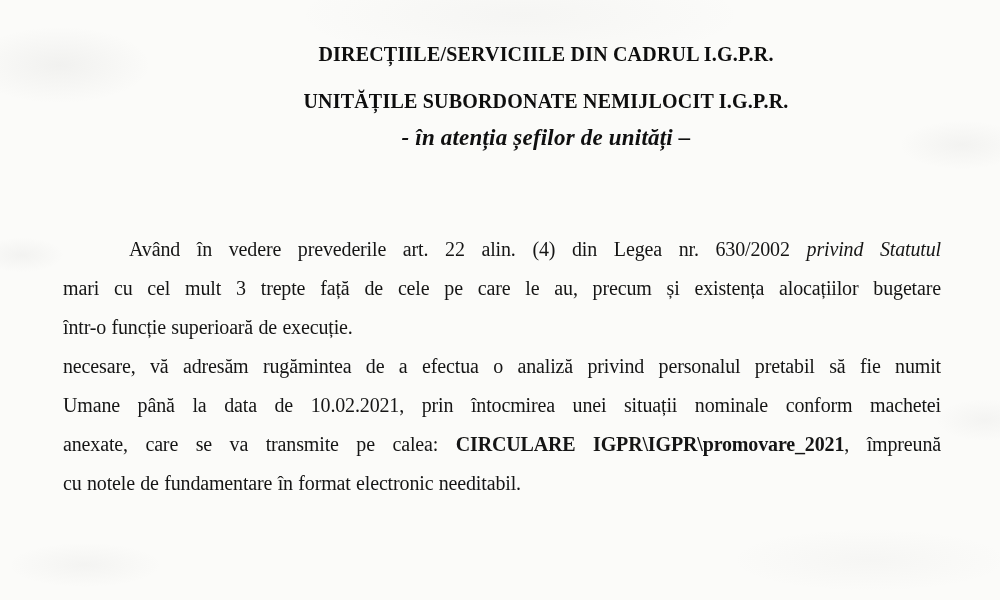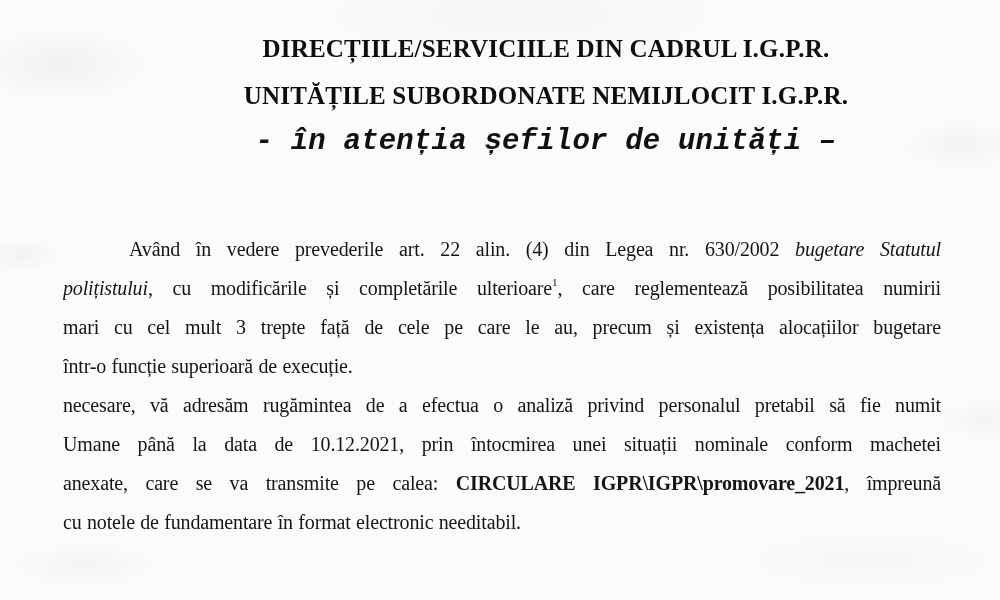--- a/index.html
+++ b/index.html
@@ -34,41 +34,40 @@
     left: 0;
     right: 0;
     top: 0;
     padding-left: 92px; 
     text-align: center;
   }
   .doc-title {
     position: absolute;
     left: 92px;
     right: 0;
-    margin: 0;
-    font-size: 25px;
+    margin: 8px;
+    font-size: 20px;
     font-weight: bold;
     letter-spacing: 0.2px;
     white-space: nowrap;
     color: #141414;
   }
   .doc-title.t1 { top: 35px; }
   .doc-title.t2 { top: 82px; }
   .doc-subtitle {
     position: absolute;
     left: 92px;
     right: 0;
     top: 125px;
-    font-size: 29px;
+    font-size: 23px;
     font-weight: bold;
     font-style: italic;
     letter-spacing: 0.2px;
     white-space: nowrap;
     color: #161616;
-    font-family: Liberation Mono, monospace;
   }
   
   .doc-body {
     position: absolute;
     top: 230px;
     left: 63px;
     width: 878px;
     font-size: 20px;
     letter-spacing: -0.15px;
     word-spacing: 0.5px;
@@ -100,24 +99,23 @@
 <div class="page">
   <div class="scanwrap">
 
     <header class="doc-header">
       <h1 class="doc-title t1">DIRECȚIILE/SERVICIILE DIN CADRUL I.G.P.R.</h1>
       <h1 class="doc-title t2">UNITĂȚILE SUBORDONATE NEMIJLOCIT I.G.P.R.</h1>
       <div class="doc-subtitle">- în atenția șefilor de unități –</div>
     </header>
 
     <main class="doc-body">
-        <div class="line indent justify"><span class="seg-normal">Având în vedere prevederile art. 22 alin. (4) din Legea nr. 630/2002 </span><span class="seg-italic">bugetare Statutul</span></div>
-        <div class="line justify"><span class="seg-italic">polițistului</span><span class="seg-normal">, cu modificările și completările ulterioare</span><span class="seg-sup">1</span><span class="seg-normal">, care reglementează posibilitatea numirii</span></div>
+        <div class="line indent justify"><span class="seg-normal">Având în vedere prevederile art. 22 alin. (4) din Legea nr. 630/2002 </span><span class="seg-italic">privind Statutul</span></div>
         <div class="line justify"><span class="seg-normal">mari cu cel mult 3 trepte față de cele pe care le au, precum și existența alocațiilor bugetare</span></div>
         <div class="line"><span class="seg-normal">într-o funcție superioară de execuție.</span></div>
         <div class="line justify"><span class="seg-normal">necesare, vă adresăm rugămintea de a efectua o analiză privind personalul pretabil să fie numit</span></div>
-        <div class="line justify"><span class="seg-normal">Umane până la data de 10.12.2021, prin întocmirea unei situații nominale conform machetei</span></div>
+        <div class="line justify"><span class="seg-normal">Umane până la data de 10.02.2021, prin întocmirea unei situații nominale conform machetei</span></div>
         <div class="line justify"><span class="seg-normal">anexate, care se va transmite pe calea: </span><span class="seg-bold">CIRCULARE IGPR\IGPR\promovare_2021</span><span class="seg-normal">, împreună</span></div>
         <div class="line"><span class="seg-normal">cu notele de fundamentare în format electronic needitabil.</span></div>
       </main>
 
   </div>
 </div>
 
 </body></html>

